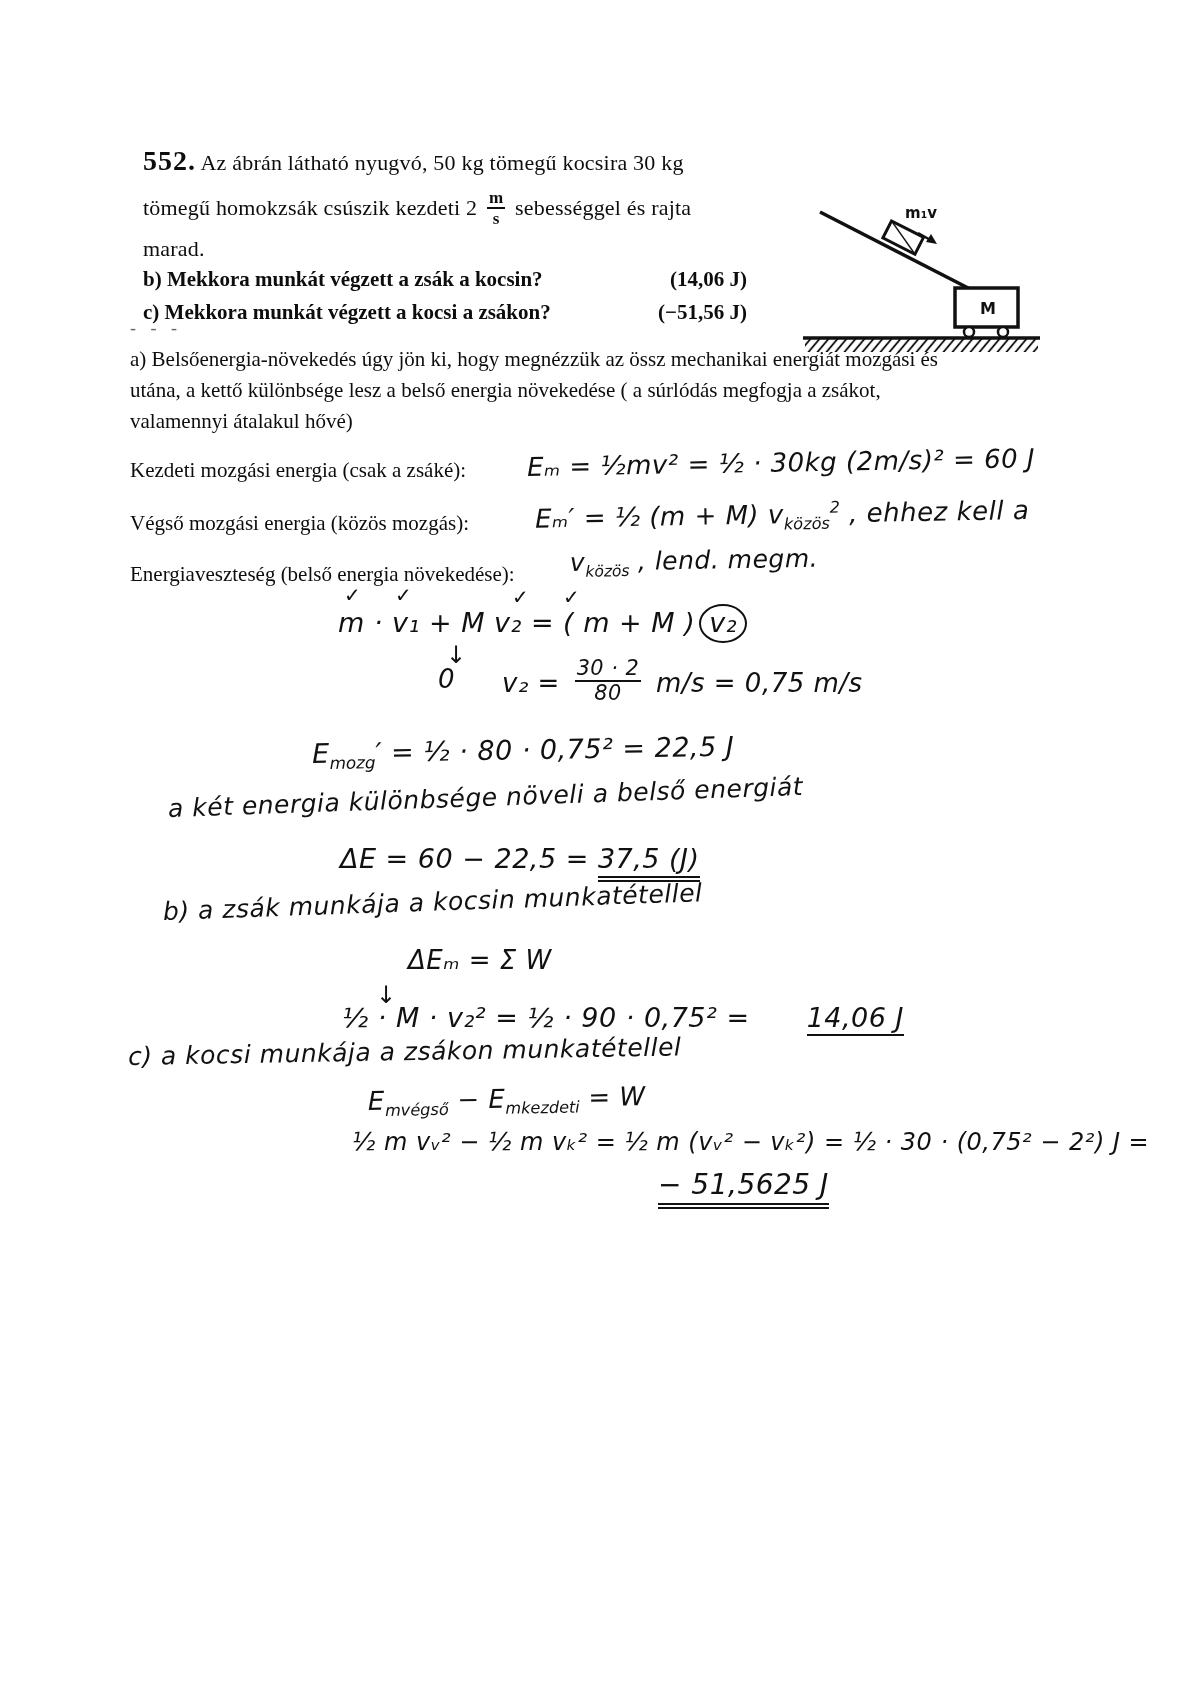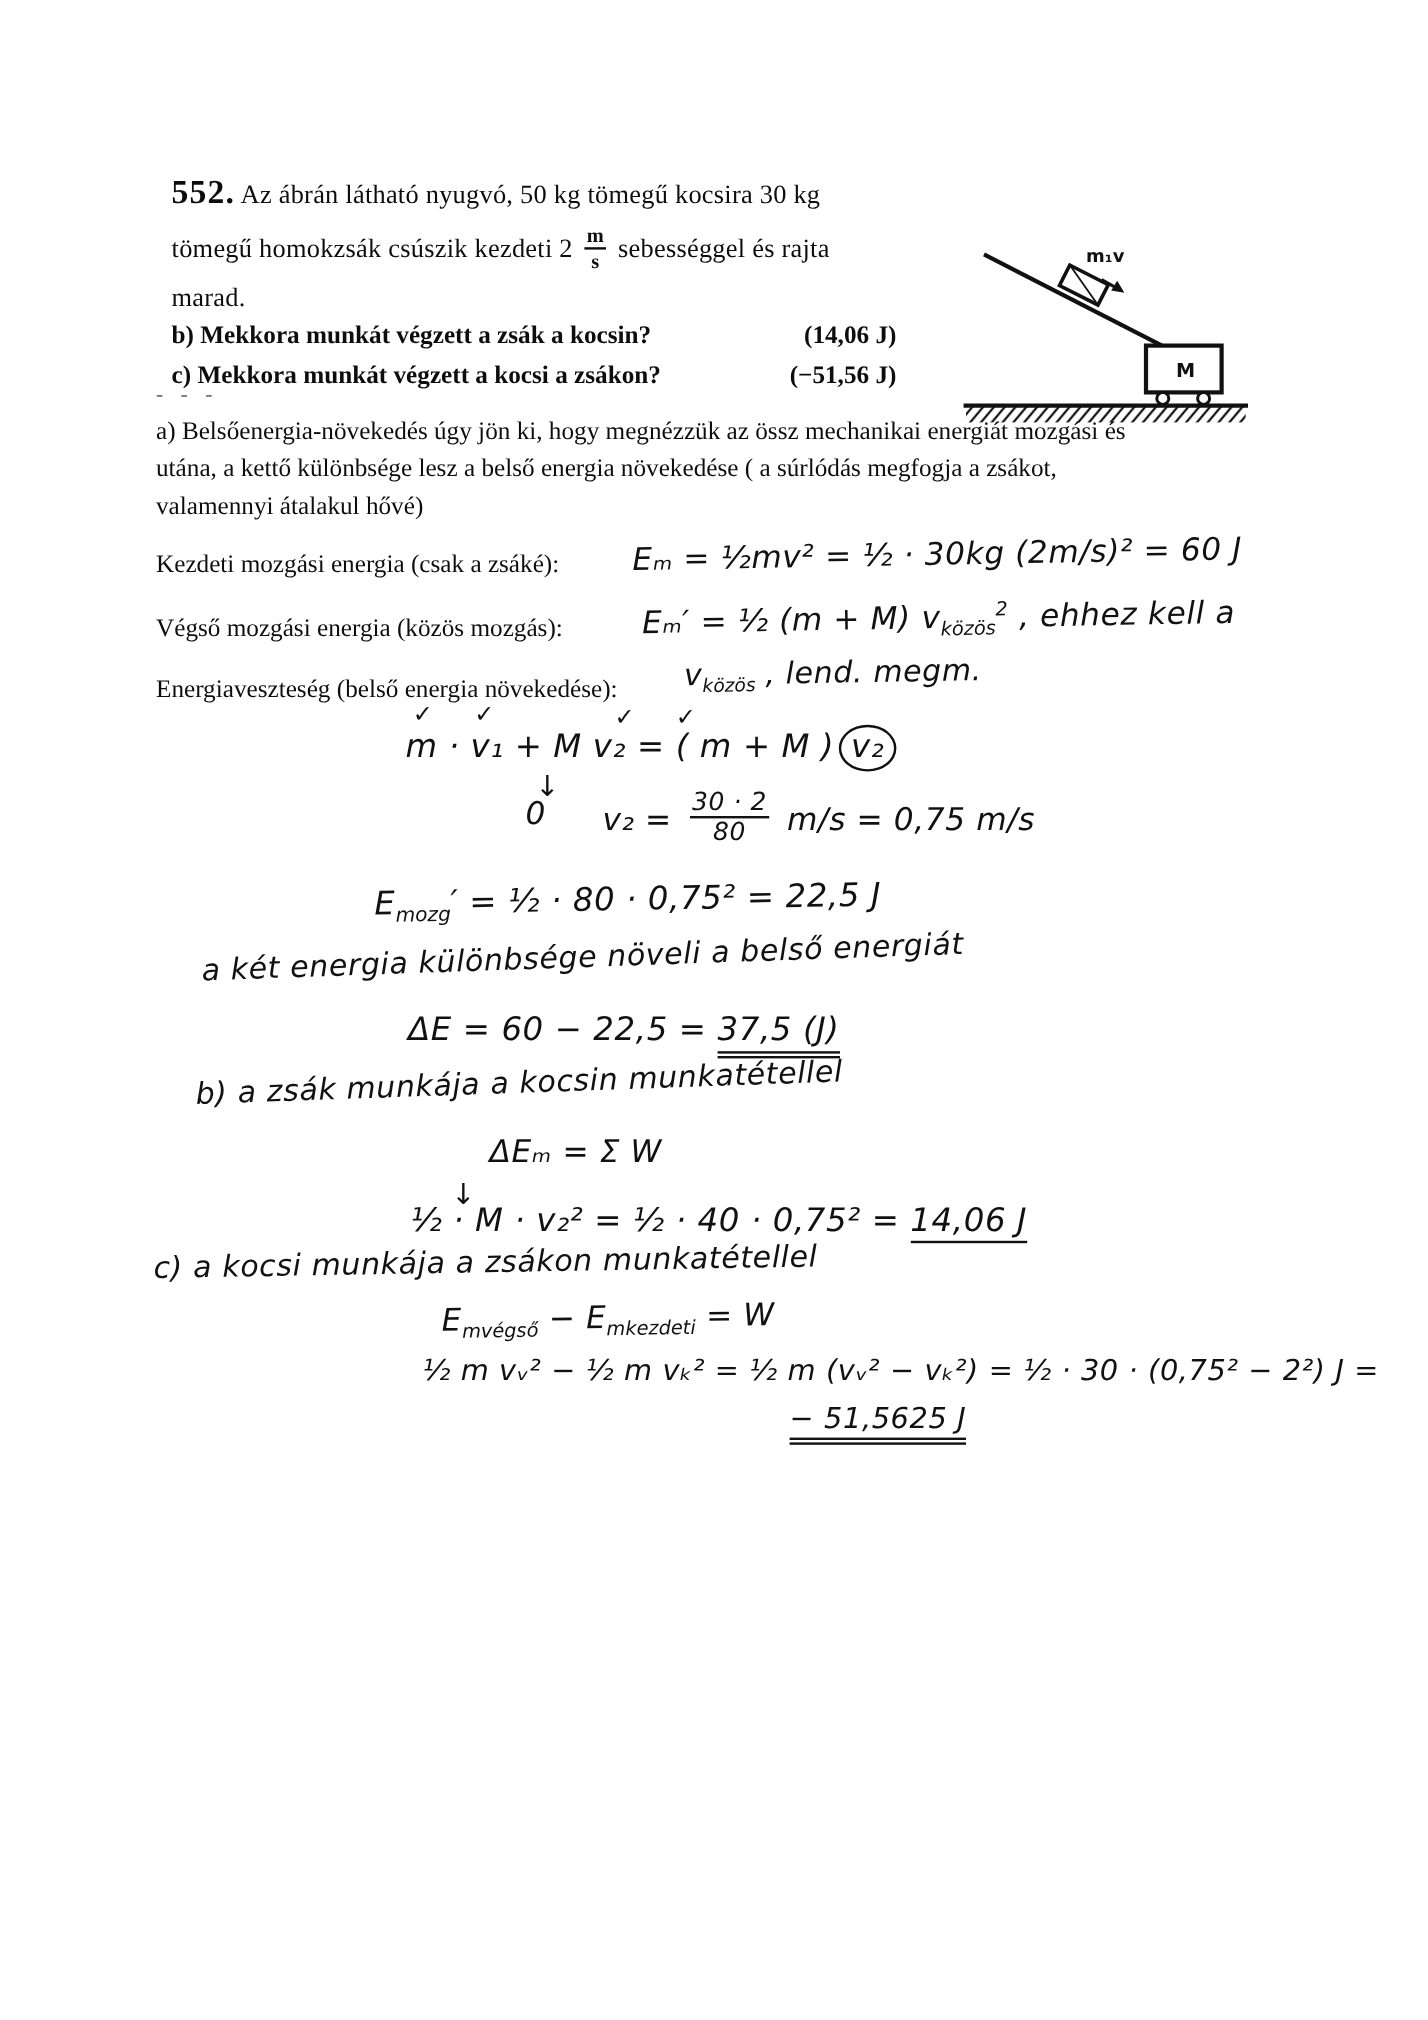--- a/index.html
+++ b/index.html
@@ -33,21 +33,21 @@
     white-space:nowrap;
     letter-spacing:.5px;
   }
   .hw sub{font-size:62%;letter-spacing:0;}
   .hw sup{font-size:62%;}
   .hw .frac{font-size:80%;font-style:italic;margin:0 6px;transform:translateY(-4px);}
   .hw .frac .num{border-bottom:2px solid #111;}
   .tilt{transform:rotate(-2deg);transform-origin:left center;}
   .tilt1{transform:rotate(-1deg);transform-origin:left center;}
   .circled{display:inline-block;border:2.5px solid #111;border-radius:50%;padding:1px 8px 3px;margin-left:4px;}
-  .under{border-bottom:2.5px solid #111;padding-bottom:1px;}
+  .under{border-bottom:2.5px solid #111;padding-bottom:1px;margin-left:48px;}
   .dunder{border-bottom:6px double #111;padding-bottom:2px;}
   .check{font-size:20px;letter-spacing:14px;}
   .arrowglyph{font-size:24px;}
   svg text{font-family:"DejaVu Sans", sans-serif;}
 </style>
 </head>
 <body>
 
 <div class="page">
 
@@ -158,26 +158,26 @@
   <div class="abs hw" style="left:340px;top:843px;font-size:27px;">
     <span>ΔE = 60 − 22,5  = </span><span class="dunder">37,5 (J)</span>
   </div>
 
   <div class="abs hw tilt" style="left:163px;top:897px;font-size:25px;">b) a zsák munkája a kocsin munkatétellel</div>
 
   <div class="abs hw" style="left:408px;top:945px;font-size:26px;">ΔEₘ = Σ W</div>
   <div class="abs hw arrowglyph" style="left:376px;top:981px;">↓</div>
 
   <div class="abs hw" style="left:342px;top:1002px;font-size:27px;">
-    <span>½ · M · v₂² = ½ · 40 · 0,75²  = </span><span class="under">14,06 J</span>
+    <span>½ · M · v₂² = ½ · 90 · 0,75²  = </span><span class="under">14,06 J</span>
   </div>
 
   <div class="abs hw tilt1" style="left:128px;top:1042px;font-size:25px;">c) a kocsi munkája a zsákon munkatétellel</div>
 
   <div class="abs hw tilt1" style="left:368px;top:1086px;font-size:26px;">
     <span>E</span><sub>mvégső</sub><span> − E</span><sub>mkezdeti</sub><span> = W</span>
   </div>
   <div class="abs hw" style="left:352px;top:1128px;font-size:24px;">½ m vᵥ² − ½ m vₖ² = ½ m (vᵥ² − vₖ²) = ½ · 30 · (0,75² − 2²) J =</div>
-  <div class="abs hw" style="left:658px;top:1168px;font-size:24px;">
+  <div class="abs hw" style="left:658px;top:1168px;font-size:28px;">
     <span class="dunder">− 51,5625 J</span>
   </div>
 
 </div>
 
 </body></html>

